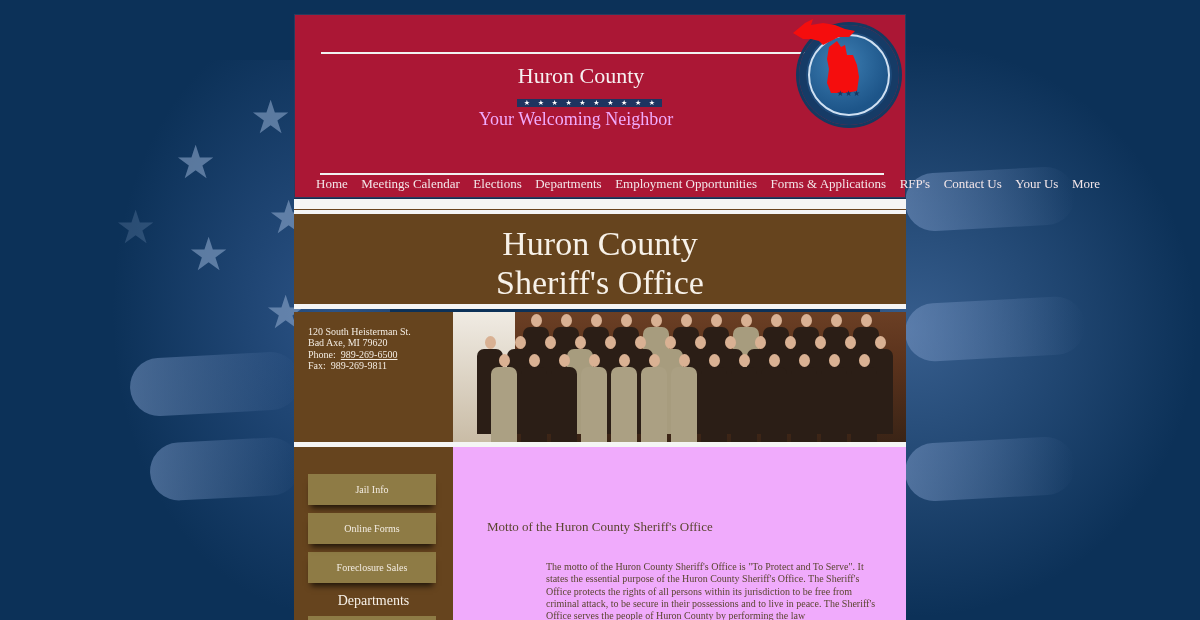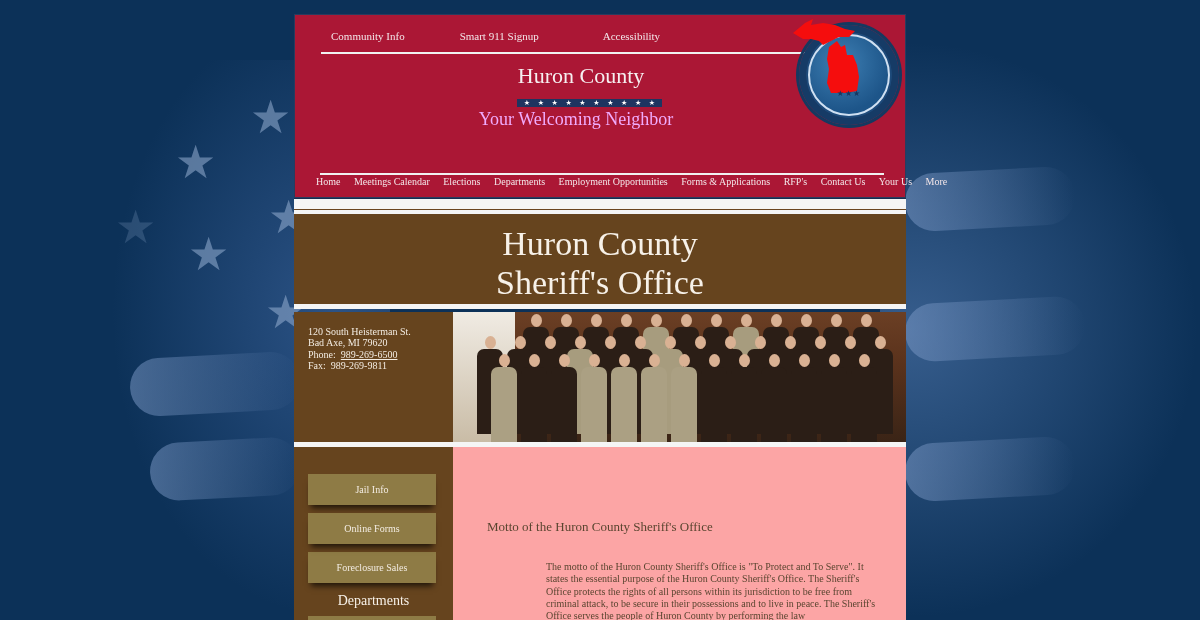--- a/index.html
+++ b/index.html
@@ -70,21 +70,21 @@
   }
   .seal .stars {
     position: absolute; left: 0; right: 0; top: 64px; text-align: center;
     font-size: 8px; color: #173862; letter-spacing: 1px;
   }
   .seal svg { position: absolute; left: -16px; top: -14px; }
 
   .mainnav-line { position: absolute; left: 25px; top: 158px; width: 564px; height: 2px; background: #f1f1f1; }
   .mainnav { position: absolute; left: 21px; top: 161px; display: flex; }
   .mainnav a {
-    color: #f3e6e9; font-size: 10px; text-decoration: none; white-space: nowrap; cursor: pointer;
+    color: #f3e6e9; font-size: 13px; text-decoration: none; white-space: nowrap; cursor: pointer;
     margin-right: 13.5px;
   }
   .mainnav a:last-child { margin-right: 0; }
 
   
   .band1 { position: absolute; left: 0; top: 185px; width: 612px; height: 10px; background: #f5f5f5; }
   .band2 { position: absolute; left: 0; top: 196px; width: 612px; height: 4px; background: #f5f5f5; }
   .brown-strip { position: absolute; left: 0; top: 195px; width: 612px; height: 1px; background: #6a4520; }
 
   .title-block {
@@ -120,21 +120,21 @@
     position: absolute; left: 14px; width: 128px; height: 31px;
     background: #8e7b45; color: #f3ece2; font-size: 10px; text-align: center; line-height: 31px;
     box-shadow: 0 6px 6px -3px rgba(0,0,0,0.7); cursor: pointer;
   }
   .side-heading {
     position: absolute; left: 0; width: 159px; top: 146px; text-align: center;
     color: #f7f1e8; font-size: 14px;
   }
 
   .content {
-    position: absolute; left: 159px; top: 433px; width: 453px; height: 173px; background: #fca5a5;
+    position: absolute; left: 159px; top: 433px; width: 453px; height: 173px; background: #f0abfc;
   }
   .motto-title {
     position: absolute; left: 34px; top: 72px; color: #5a4530; font-size: 13px;
   }
   .motto-text {
     position: absolute; left: 93px; top: 114px; width: 330px; color: #5a4530;
     font-size: 10px; line-height: 12.3px;
   }
 </style>
 </head>
@@ -152,25 +152,20 @@
   <span class="star" style="left:175px; top:140px;">★</span>
   <span class="star" style="left:188px; top:232px;">★</span>
   <span class="star" style="left:268px; top:195px;">★</span>
   <span class="star" style="left:115px; top:205px; opacity:0.4;">★</span>
   <span class="star" style="left:265px; top:290px;">★</span>
 </div>
 
 <div class="page">
 
   <div class="header">
-    <nav class="topnav">
-      <a>Community Info</a>
-      <a>Smart 911 Signup</a>
-      <a>Accessibility</a>
-    </nav>
     <div class="topline"></div>
 
     <div class="site-title">Huron County</div>
     <div class="star-bar">
       <span>★</span>
       <span>★</span>
       <span>★</span>
       <span>★</span>
       <span>★</span>
       <span>★</span>

